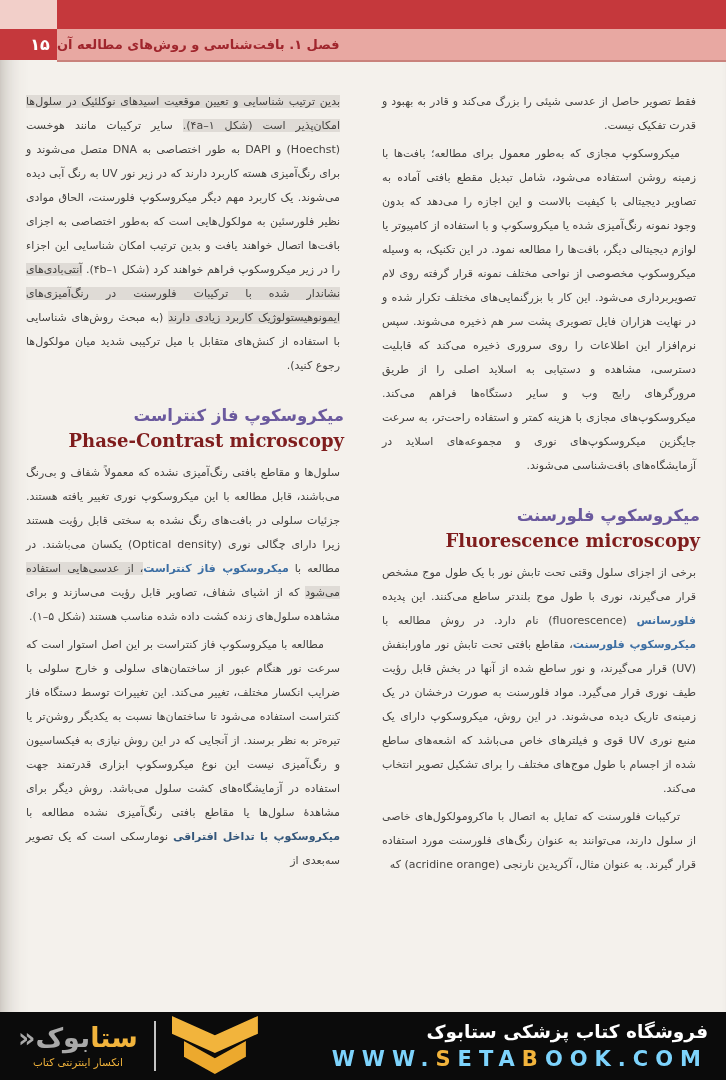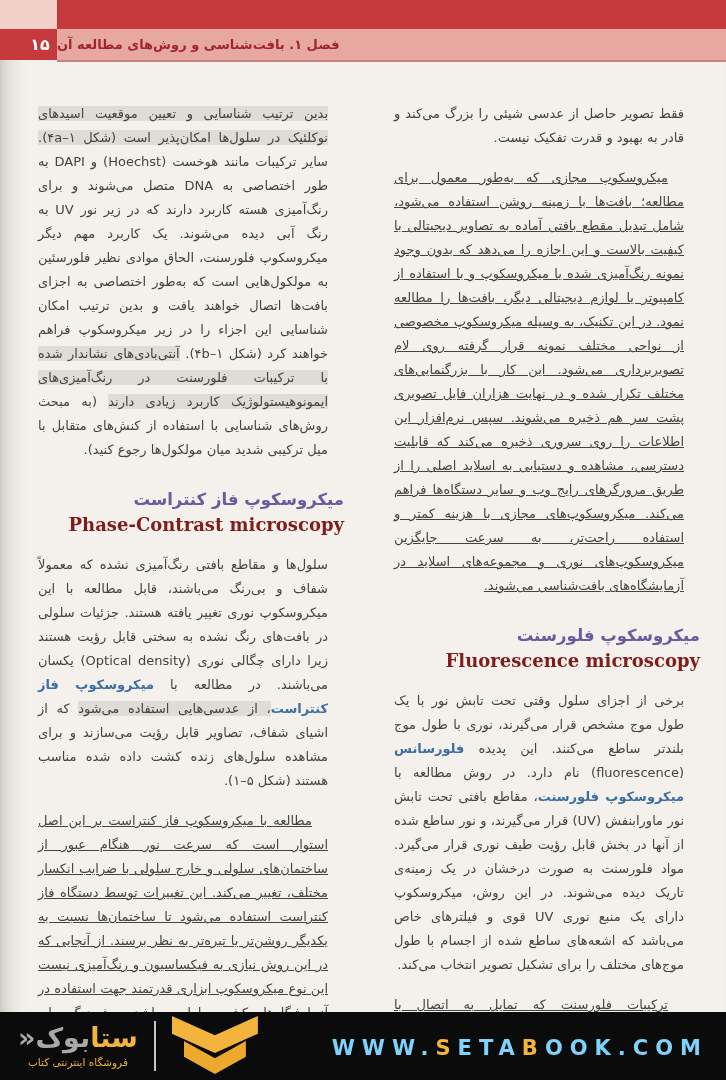--- a/index.html
+++ b/index.html
@@ -12,22 +12,22 @@
   .hdr-pageno{position:absolute;top:29px;left:0;width:80px;height:31px;background:#c5383c;
               color:#fff;font-weight:bold;font-size:16px;display:flex;align-items:center;justify-content:center;}
   .hdr-band{position:absolute;top:29px;left:57px;right:0;height:31px;background:#e8a8a2;
             border-bottom:2px solid #c9827c;display:flex;align-items:center;}
   .hdr-title{direction:rtl;color:#a0262d;font-size:13px;font-weight:bold;white-space:nowrap;}
   
   .content{position:absolute;top:86px;right:26px;left:22px;display:flex;direction:rtl;gap:34px;}
   .col{min-width:0;}
   .col-right{width:322px;}
   .col-left{flex:1;}
-  .para{margin:16px;font-size:13px;line-height:24px;text-align:justify;color:#454340;}
-  .para.indent{text-indent:16px;text-decoration:underline;}
+  .para{margin:4px;font-size:11px;line-height:24px;text-align:justify;color:#454340;}
+  .para.indent{text-indent:16px;}
   .sec-heading{margin:26px 0 8px;text-align:right;}
   .sec-fa{color:#6b5a9e;font-size:16.5px;font-weight:bold;line-height:1.5;direction:rtl;}
   .sec-en{color:#7f1d1d;font-size:18px;font-weight:bold;font-family:"DejaVu Serif",serif;
           direction:ltr;text-align:right;line-height:1.35;}
   .seg-normal{}
   .seg-term{color:#3c6ea3;font-weight:bold;}
   .seg-bold{color:#33567a;font-weight:bold;}
   .seg-hl{background:rgba(116,112,106,.17);box-decoration-break:clone;-webkit-box-decoration-break:clone;}
   
   .footer{position:absolute;left:0;right:0;top:1012px;height:68px;background:#0b0b0b;
@@ -80,26 +80,27 @@
         </div>
         <p class="para"><span class="seg-normal">سلول‌ها و مقاطع بافتی رنگ‌آمیزی نشده که معمولاً شفاف و بی‌رنگ می‌باشند، قابل مطالعه با این میکروسکوپ نوری تغییر یافته هستند. جزئیات سلولی در بافت‌های رنگ نشده به سختی قابل رؤیت هستند زیرا دارای چگالی نوری (Optical density) یکسان می‌باشند. در مطالعه با </span><span class="seg-term">میکروسکوپ فاز کنتراست</span><span class="seg-hl">، از عدسی‌هایی استفاده می‌شود</span><span class="seg-normal"> که از اشیای شفاف، تصاویر قابل رؤیت می‌سازند و برای مشاهده سلول‌های زنده کشت داده شده مناسب هستند (شکل ۵–۱).</span></p>
         <p class="para indent"><span class="seg-normal">مطالعه با میکروسکوپ فاز کنتراست بر این اصل استوار است که سرعت نور هنگام عبور از ساختمان‌های سلولی و خارج سلولی با ضرایب انکسار مختلف، تغییر می‌کند. این تغییرات توسط دستگاه فاز کنتراست استفاده می‌شود تا ساختمان‌ها نسبت به یکدیگر روشن‌تر یا تیره‌تر به نظر برسند. از آنجایی که در این روش نیازی به فیکساسیون و رنگ‌آمیزی نیست این نوع میکروسکوپ ابزاری قدرتمند جهت استفاده در آزمایشگاه‌های کشت سلول می‌باشد. روش دیگر برای مشاهدهٔ سلول‌ها یا مقاطع بافتی رنگ‌آمیزی نشده مطالعه با </span><span class="seg-bold">میکروسکوپ با تداخل افتراقی</span><span class="seg-normal"> نومارسکی است که یک تصویر سه‌بعدی از</span></p>
       </div>
   </div>
 
   <div class="footer">
     <div class="f-left">
       <div class="wordmark">
         <div class="wm-line"><span class="seg-yellow">ستا</span><span class="seg-gray">بوک</span><span class="seg-gray">«</span></div>
-        <div class="wm-tag">فروشگاه اینترنتی کتاب</div>
+        <div class="wm-tag">انکسار اینترنتی کتاب</div>
       </div>
       <div class="logo-divider"></div>
       <div class="emblem">
         <div class="chev chev1"></div>
         <div class="chev chev2"></div>
       </div>
     </div>
     <div class="f-right">
+      <div class="store-line">فروشگاه کتاب پزشکی ستابوک</div>
       <div class="url-line"><span class="seg-white">WWW.</span><span class="seg-yellow">S</span><span class="seg-white">ETA</span><span class="seg-yellow">B</span><span class="seg-white">OOK.COM</span></div>
     </div>
   </div>
 
 </div>
 
 </body></html>

